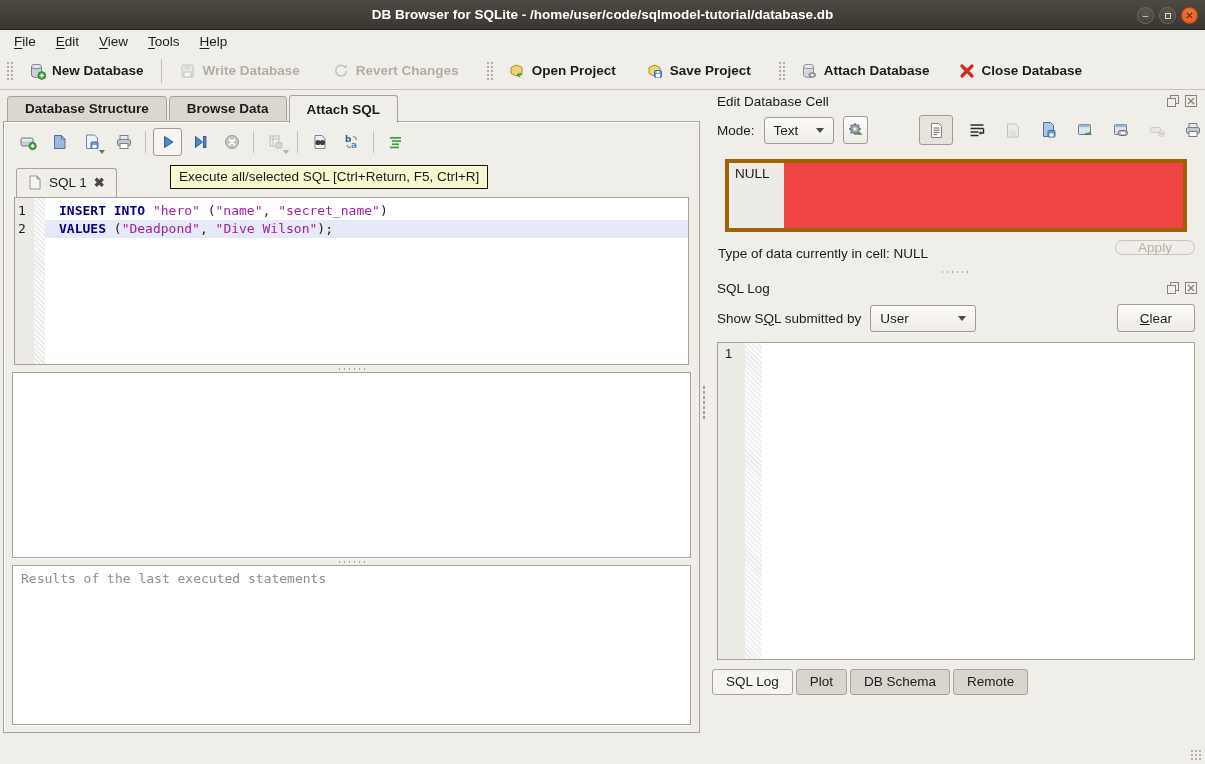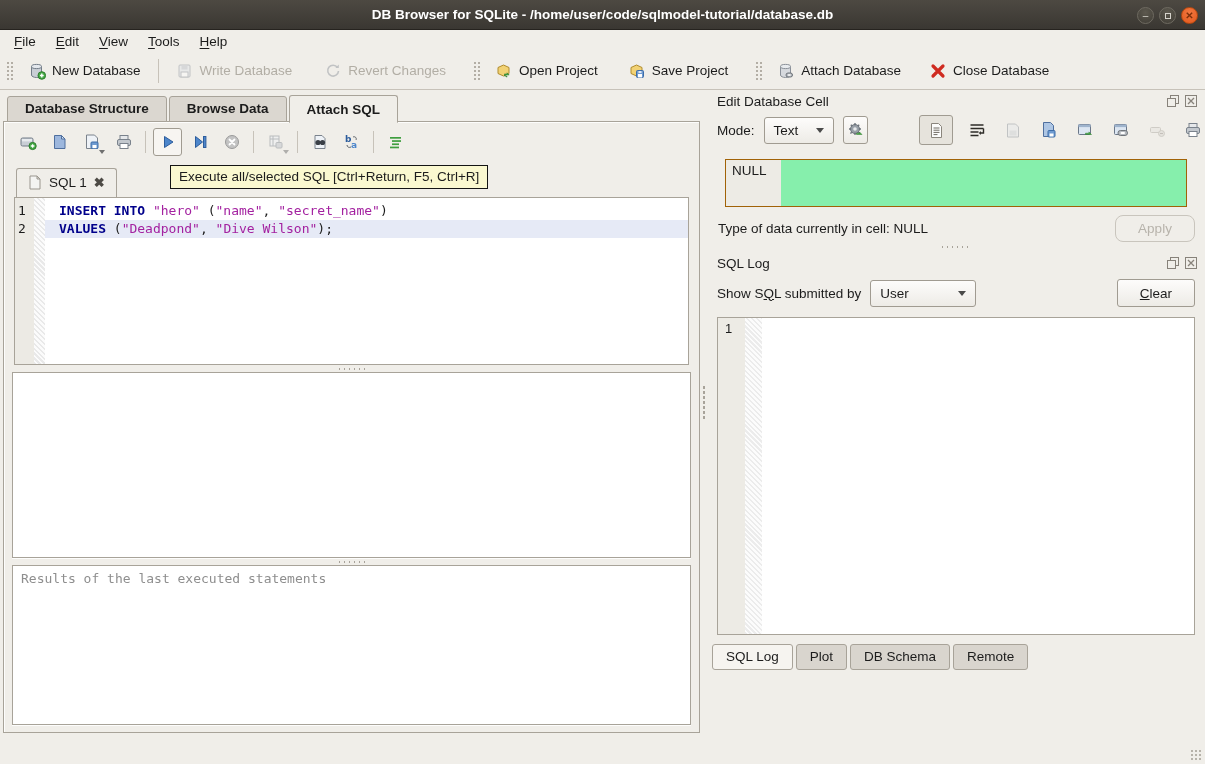--- a/index.html
+++ b/index.html
@@ -22,21 +22,21 @@
   .winbtn.close { background:radial-gradient(circle at 50% 30%, #f2773f, #e2591e);
     border:1px solid #b8490f; color:#7e2f09; font-weight:bold; }
   .winbtn .sq { width:6px; height:6px; border:1.5px solid #d6d3cc; display:block; }
   
   .menubar { position:absolute; top:30px; left:0; right:0; height:22px;
     display:flex; align-items:center; padding-left:4px; }
   .menu-item { padding:2px 10px; }
   .menu-item u { text-underline-offset:2px; }
   
   .toolbar { position:absolute; top:52px; left:0; right:0; height:38px;
-    border-bottom:1px solid #c7c2b9; display:flex; align-items:center; }
+    border-bottom:1px solid #c7c2b9; display:flex; align-items:center;font-weight:bold; }
   .tb-handle { width:7px; height:20px; margin:0 6px;
     background-image:radial-gradient(#b3aea5 1px, transparent 1.1px); background-size:4px 4px; }
   .tb-sep { width:1px; height:24px; background:#c7c2b9; margin:0 8px; }
   .tb-btn { display:flex; align-items:center; gap:6px; padding:4px 9px; white-space:nowrap; }
   .tb-btn.disabled { color:#b2aea5; }
   .tb-btn.disabled svg { opacity:.45; }
   .tb-caret { width:0; height:0; border-left:4px solid transparent; border-right:4px solid transparent;
     border-top:5px solid #4a4a4a; margin-left:2px; align-self:flex-end; margin-bottom:5px; }
   .icon18 { width:18px; height:18px; flex:0 0 18px; }
   
@@ -93,26 +93,26 @@
   .combo .arrow { width:0; height:0; border-left:4px solid transparent; border-right:4px solid transparent;
     border-top:5px solid #4a4a4a; margin-left:10px; }
   .push-btn { height:28px; border:1px solid #a09b91; border-radius:3px;
     background:linear-gradient(#fdfcfb,#edebe6); display:flex; align-items:center; justify-content:center; }
   .mode-row { display:flex; align-items:center; height:36px; padding-left:12px; gap:9px; }
   .cell-icons { display:flex; align-items:center; gap:12px; margin-left:42px; }
   .cell-icon-btn { width:24px; height:24px; display:flex; align-items:center; justify-content:center; position:relative; }
   .cell-icon-btn.pressed { border:1px solid #a09b91; border-radius:3px; background:#e6e3dc;
     width:34px; height:30px; }
   .cell-icon-btn.disabled svg { opacity:.45; }
-  .null-editor { margin:11px 18px 0 20px; height:48px; border:1px solid #a16207; background:#86efac;
+  .null-editor { margin:11px 18px 0 20px; height:73px; border:4px solid #a16207; background:#ef4444;
     display:flex; }
   .null-gutter { width:55px; background:#edebe5; padding:3px 0 0 6px; flex:0 0 55px; }
   .cell-info { padding:14px 0 0 13px; position:relative; }
   .cell-info .line1 { margin-bottom:1px; }
-  .apply-btn { position:absolute; right:10px; top:8px; width:80px; height:27px;
+  .apply-btn { position:absolute; right:10px; top:8px; width:80px; height:15px;
     border:1px solid #c9c5bd; border-radius:8px; background:#f0eee9; color:#b7b3ab;
     display:flex; align-items:center; justify-content:center; }
   .hsplit { height:10px; display:flex; align-items:center; justify-content:center; }
   .hsplit::before { content:""; width:30px; height:4px;
     background-image:radial-gradient(#a8a39a 1px, transparent 1.1px); background-size:5px 4px; }
   .filter-row { display:flex; align-items:center; padding:5px 10px 5px 12px; gap:9px; }
   .log-area { margin:5px 10px 0 12px; height:318px; border:1px solid #a8a399; background:#ffffff;
     display:flex; font-family:"DejaVu Sans Mono", monospace; font-size:13px; }
   .log-gutter { width:27px; background:#edebe5; padding:3px 0 0 7px; flex:0 0 27px;
     font-family:"Liberation Sans", sans-serif; }

